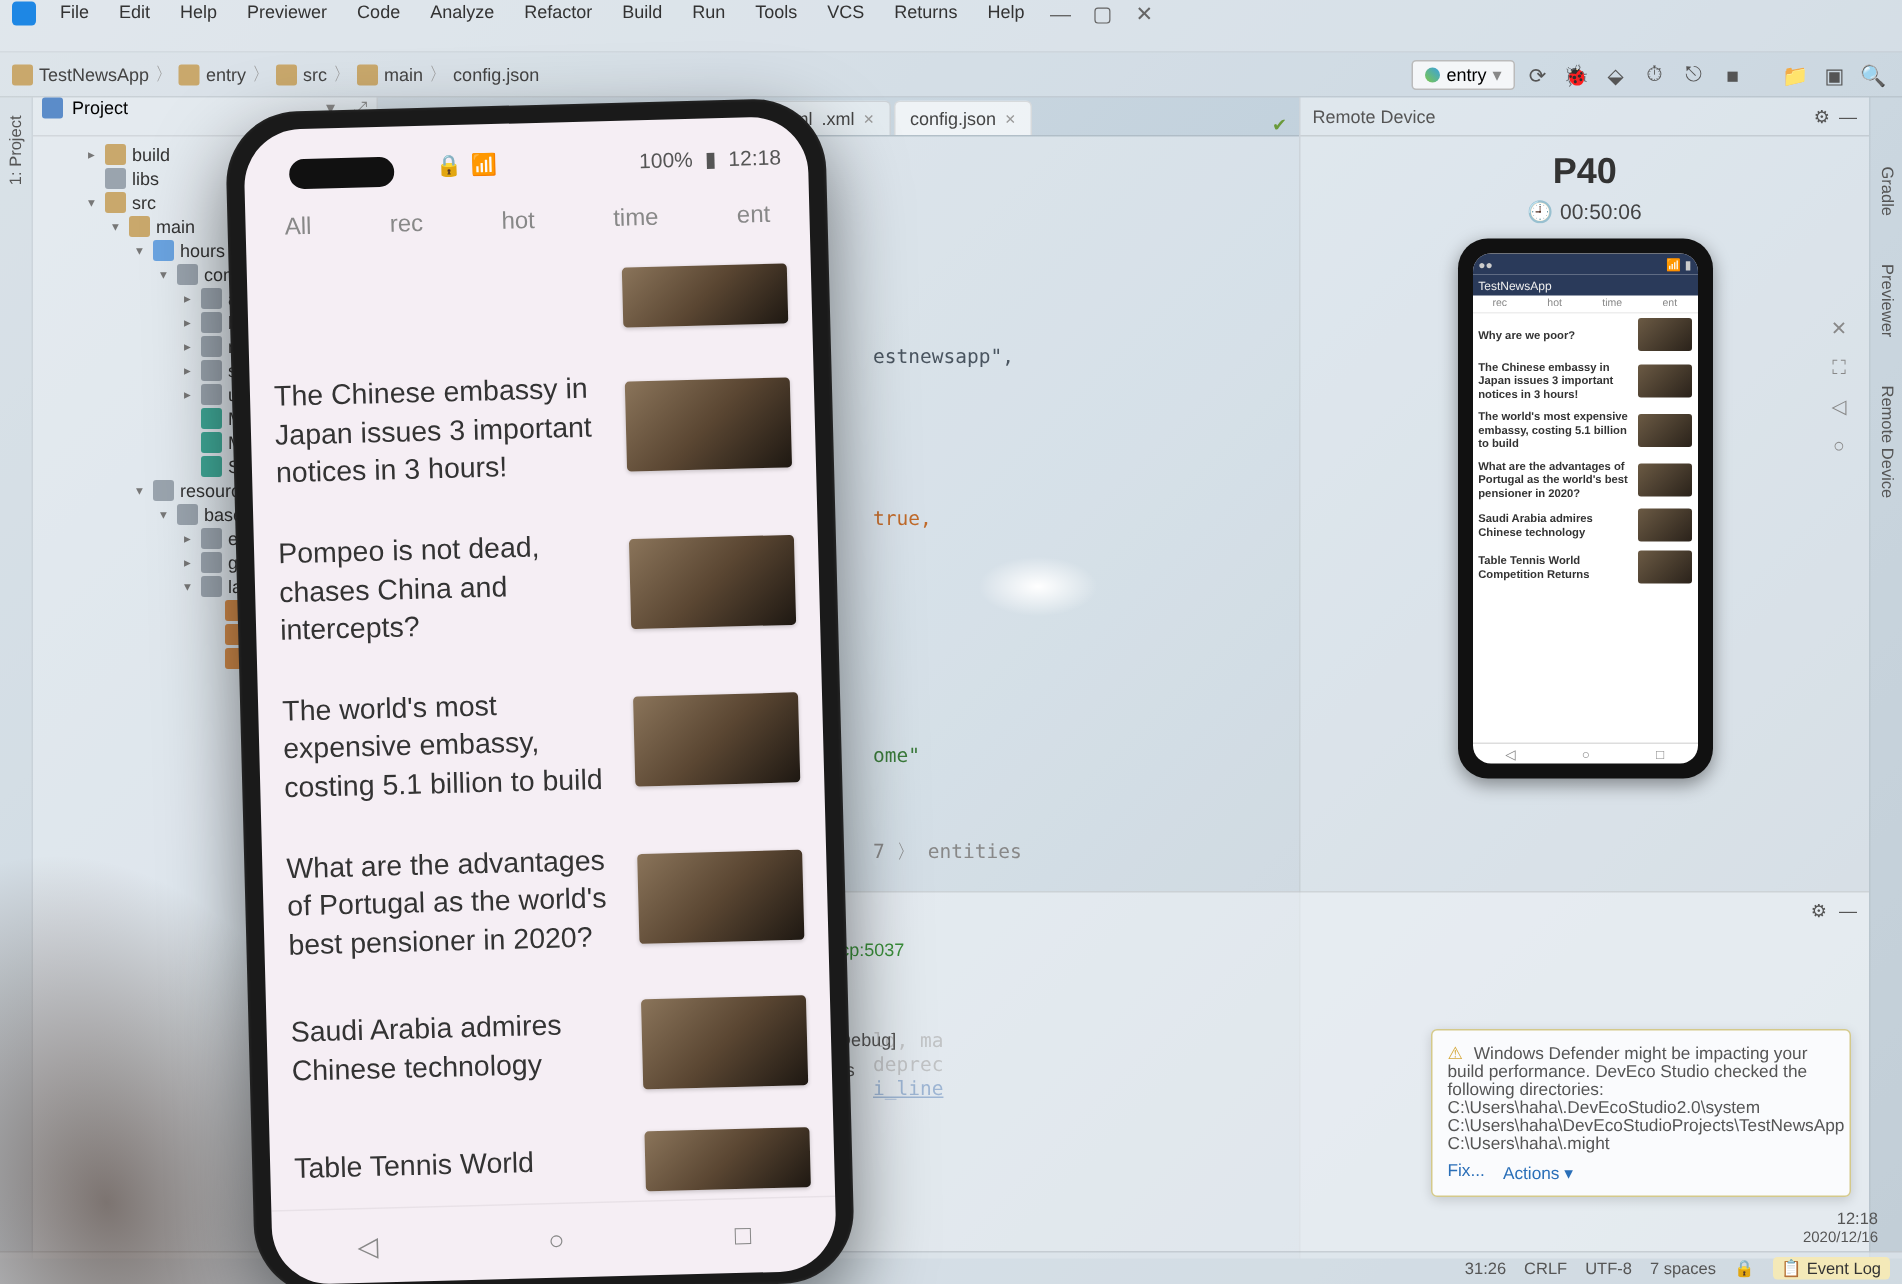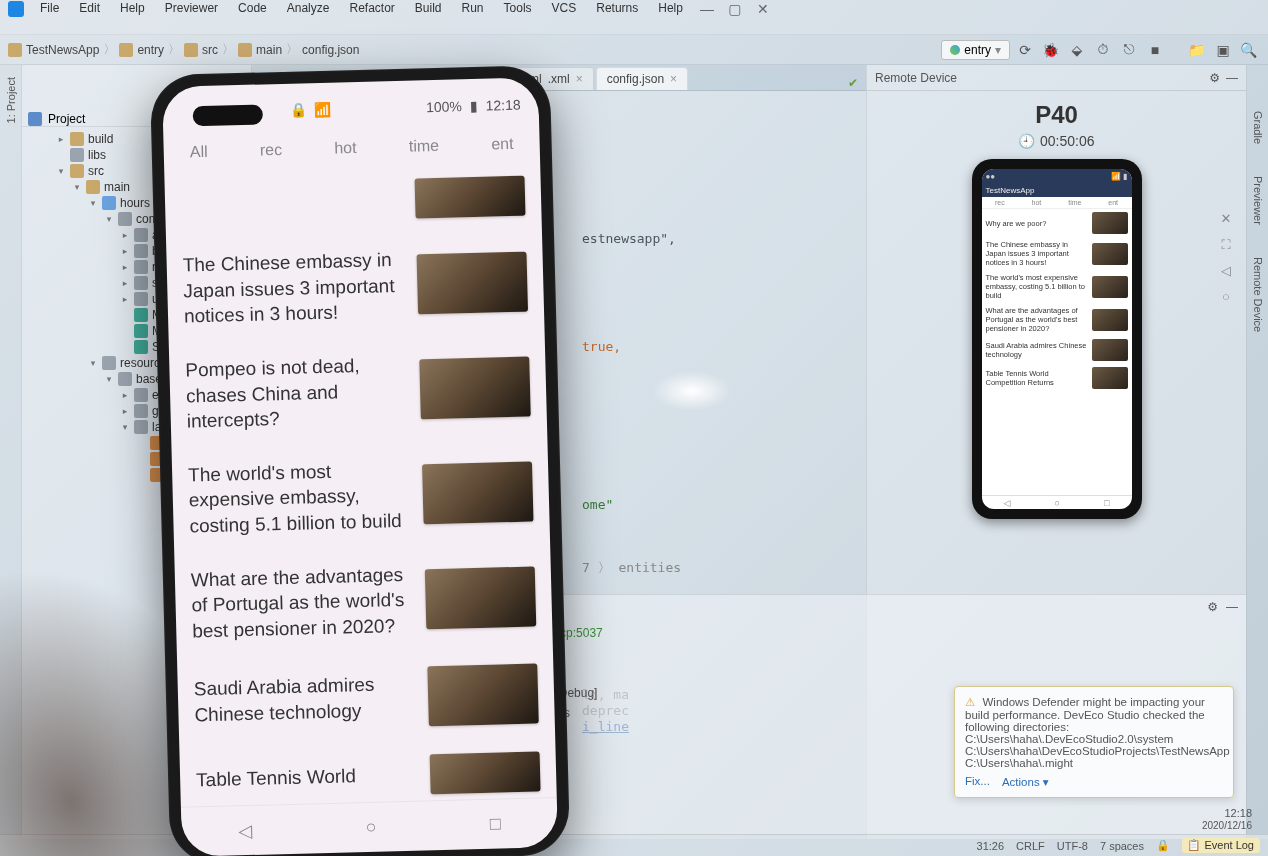--- a/index.html
+++ b/index.html
@@ -48,21 +48,21 @@
   .toolbtn { width:22px;height:22px;display:flex;align-items:center;justify-content:center;color:#555;cursor:pointer;font-size:14px;}
   .entrybtn { display:flex; align-items:center; gap:4px; border:1px solid #bbb; padding:2px 8px; border-radius:3px; background:#f4f6f8; cursor:pointer;}
   .entrybtn .dot { width:10px;height:10px;border-radius:50%;background:linear-gradient(45deg,#7cc84a,#3aa0e0);}
   
   .main { display:flex; height: calc(100% - 60px - 22px); }
   
   .leftstrip { width:22px; background:rgba(220,228,234,0.5); border-right:1px solid rgba(0,0,0,0.05); display:flex; flex-direction:column; align-items:center; padding-top:6px;}
   .leftstrip .vtab { writing-mode:vertical-rl; transform:rotate(180deg); font-size:11px; color:#555; padding:6px 0; cursor:pointer;}
   
   .project { width:230px; background:rgba(240,244,248,0.55); border-right:1px solid rgba(0,0,0,0.08); display:flex; flex-direction:column;}
-  .project .phead { height:26px; display:flex; align-items:flex-end; padding:0 6px; border-bottom:1px solid rgba(0,0,0,0.08); gap:6px;margin-top:36px;}
+  .project .phead { height:26px; display:flex; align-items:flex-start; padding:0 6px; border-bottom:1px solid rgba(0,0,0,0.08); gap:6px;}
   .phead .picon { width:14px;height:14px;background:#5b8cc9;border-radius:2px;}
   .phead .caret { margin-left:auto; color:#888;}
   .tree { padding:4px 0; font-size:12px; color:#333; overflow:hidden;}
   .node { display:flex; align-items:center; padding:1px 4px; gap:4px; white-space:nowrap;}
   .node .arr { width:10px; text-align:center; color:#777; font-size:9px;}
   .node .ficon { width:14px;height:14px;border-radius:2px;}
   .folder-brown { background:#c9a86c;}
   .folder-blue { background:#6aa3e0;}
   .folder-gray { background:#9aa4ae;}
   .file-c { background:#3fa796; border-radius:50%;}
@@ -84,21 +84,21 @@
   .devtime { font-size:14px; color:#444; margin:4px 0 10px; display:flex; align-items:center; gap:4px;}
   .remote .iconcol { position:absolute; right:12px; top:120px; display:flex; flex-direction:column; gap:10px;}
   .iconcol div { width:16px;height:16px; color:#888; text-align:center; font-size:13px; cursor:pointer;}
   
   .emuphone { width:170px; height:360px; background:#111; border-radius:20px; padding:10px; box-shadow:0 4px 12px rgba(0,0,0,0.4);}
   .emuscreen { width:100%; height:100%; background:#fff; border-radius:12px; display:flex; flex-direction:column; overflow:hidden; font-size:8px;}
   .emustatus { height:14px; background:#2a3a5a; color:#ccc; display:flex; align-items:center; justify-content:space-between; padding:0 4px;}
   .emutitle { height:14px; background:#2a3a5a; color:#eee; display:flex; align-items:center; padding:0 4px; font-size:8px;}
   .emutabs { display:flex; justify-content:space-around; padding:2px 0; border-bottom:1px solid #eee; color:#888; font-size:7px;}
   .emulist { flex:1; overflow:hidden;}
-  .emurow { display:flex; align-items:center; padding:3px 4px; gap:4px;}
+  .emurow { display:flex; align-items:center; padding:3px 4px; gap:4px;font-weight:bold;}
   .emurow .txt { flex:1; font-size:7.5px; color:#333; line-height:1.2;}
   .emurow .thumb { width:36px; height:22px; background:linear-gradient(135deg,#6b5a44,#2a221a); border-radius:2px;}
   .emunav { height:14px; display:flex; justify-content:space-around; align-items:center; border-top:1px solid #ddd; color:#888; font-size:9px;}
   
   .rightstrip { width:22px; background:rgba(220,228,234,0.5); border-left:1px solid rgba(0,0,0,0.05); display:flex; flex-direction:column; align-items:center; padding-top:40px; gap:20px;}
   .rightstrip .vtab { writing-mode:vertical-rl; font-size:11px; color:#555; padding:6px 0; cursor:pointer;}
   
   .bottom { position:absolute; bottom:22px; left:252px; right:22px; height:240px; display:flex; background:rgba(240,244,248,0.55); border-top:1px solid rgba(0,0,0,0.1);}
   .bcol { display:flex; flex-direction:column; gap:6px; padding:6px; }
   .logarea { flex:1; display:flex; flex-direction:column; }

